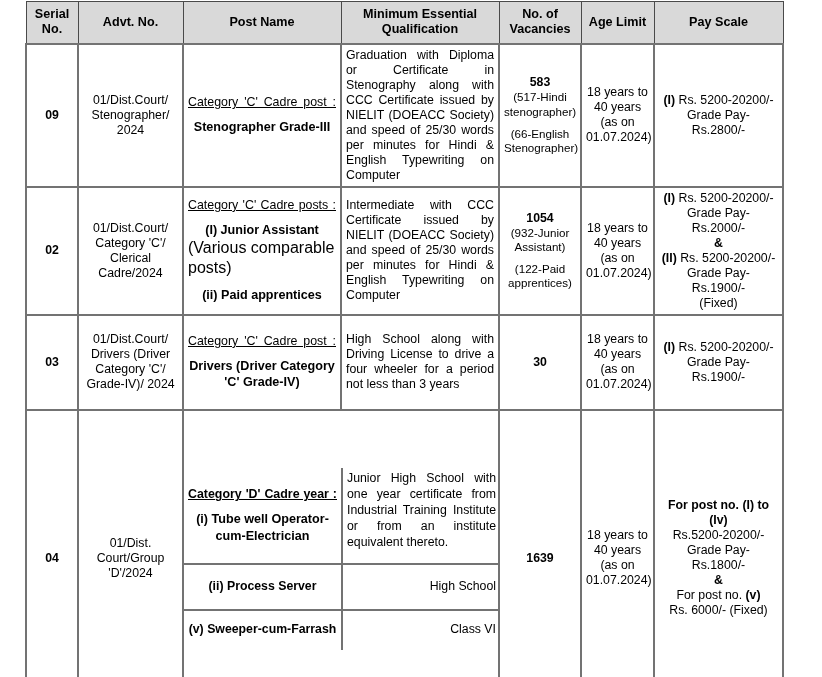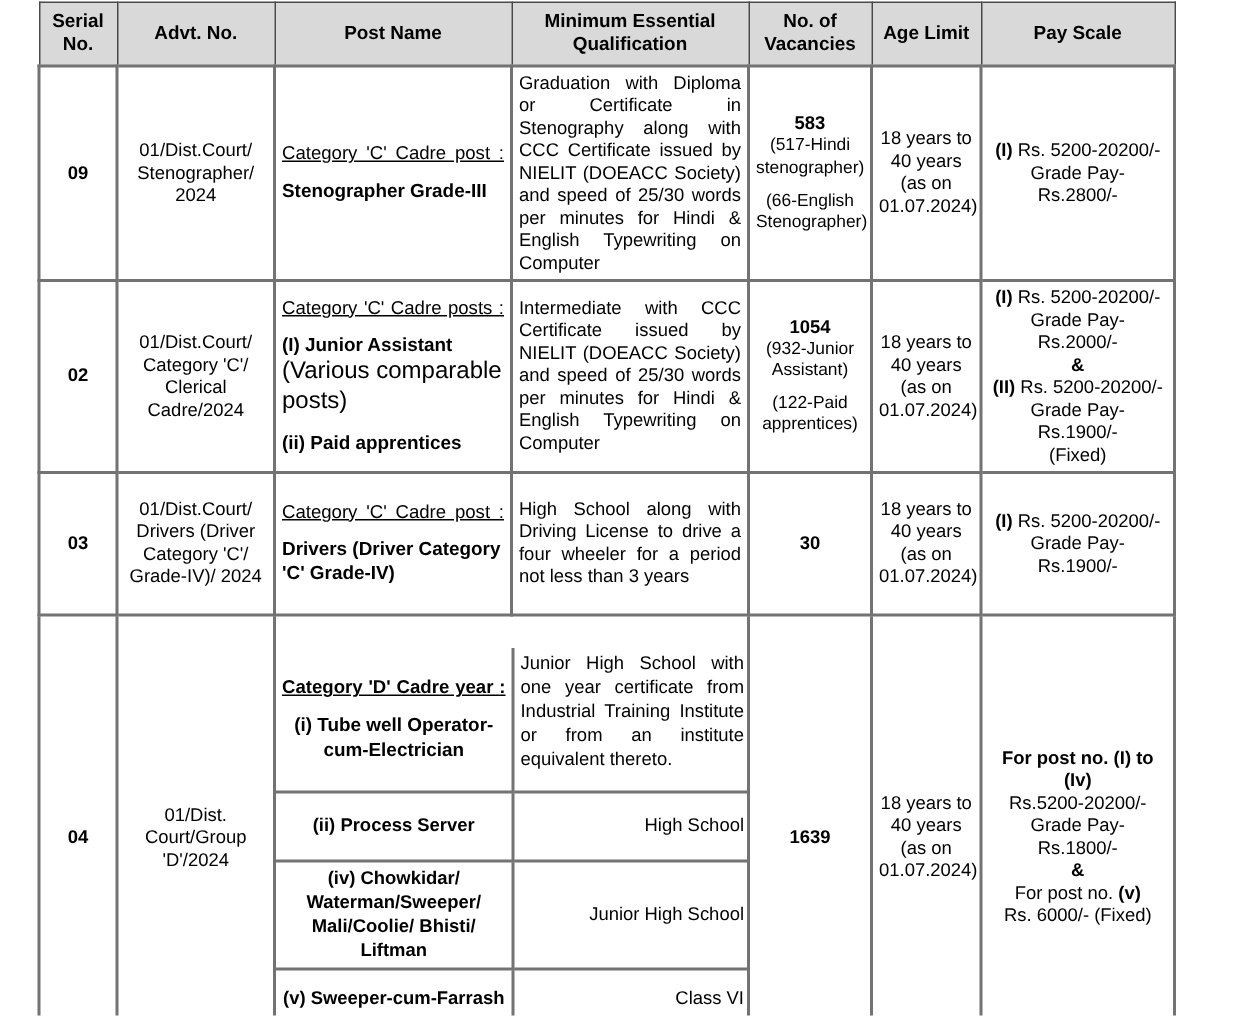--- a/index.html
+++ b/index.html
@@ -60,20 +60,21 @@
   .cat-head {
     display: block;
     text-decoration: underline;
     text-align: justify;
     text-align-last: justify;
     font-size: 12.4px;
     margin-bottom: 9px;
   }
   .post-main {
     display: block;
+    text-align: center;
     font-weight: bold;
     font-size: 12.6px;
     line-height: 1.3;
   }
   .post-sub {
     display: block;
     text-align: left;
     font-size: 16px;
     line-height: 1.25;
   }
@@ -224,24 +225,20 @@
                 <td class="sub-post">
                   <span class="cat-head">Category 'D' Cadre year :</span>
                   <span class="post-main">(i) Tube well Operator-cum-Electrician</span>
                 </td>
                 <td class="sub-qual just">Junior High School with one year certificate from Industrial Training Institute or from an institute equivalent thereto.</td>
               </tr>
               <tr style="height:46px;">
                 <td class="sub-post">(ii) Process Server</td>
                 <td class="sub-qual">High School</td>
               </tr>
-              <tr style="height:70px;">
-                <td class="sub-post">(iv) Chowkidar/ Waterman/Sweeper/ Mali/Coolie/ Bhisti/ Liftman</td>
-                <td class="sub-qual">Junior High School</td>
-              </tr>
               <tr style="height:40px;">
                 <td class="sub-post">(v) Sweeper-cum-Farrash</td>
                 <td class="sub-qual">Class VI</td>
               </tr>
             </tbody>
           </table>
         </td>
         <td class="vac-cell">1639</td>
         <td class="age-cell">18 years to 40 years (as on 01.07.2024)</td>
         <td class="pay-cell">

